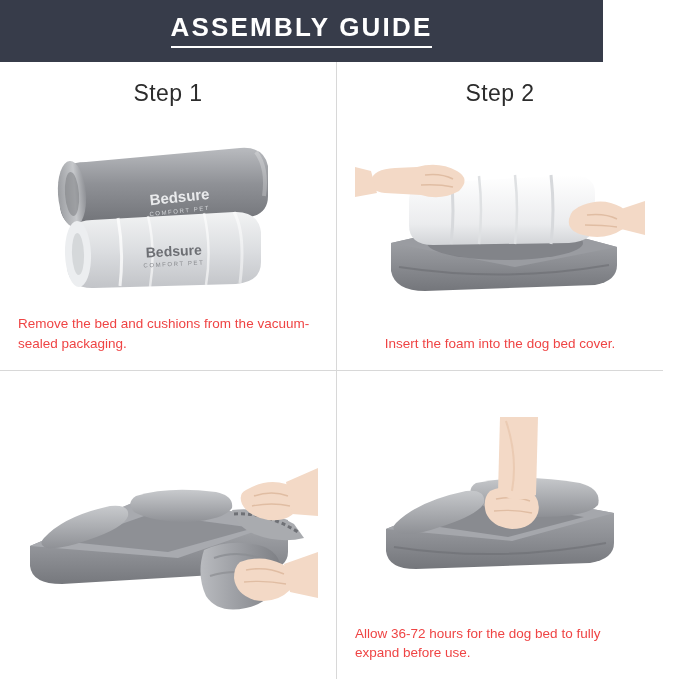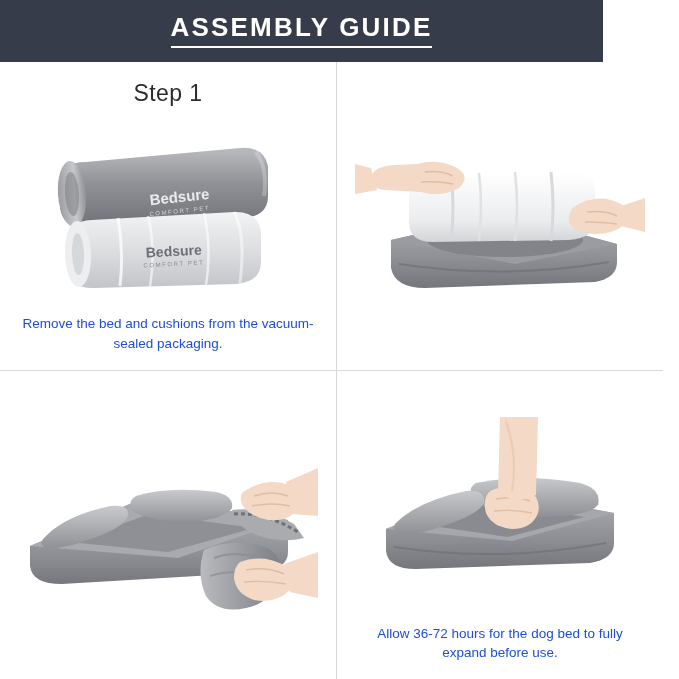--- a/index.html
+++ b/index.html
@@ -65,22 +65,22 @@
     width: 100%;
     display: flex;
     align-items: center;
     justify-content: center;
     min-height: 0;
   }
   .figure svg { display: block; }
   .caption {
     font-size: 13.5px;
     line-height: 1.45;
-    color: #1d4ed8;
-    text-align: center;
+    color: #ef4444;
+    text-align: left;
     max-width: 300px;
     padding-bottom: 6px;
   }
 </style>
 </head>
 <body>
 
 <div class="page">
 
   <div class="header">
@@ -130,20 +130,21 @@
             <path d="M206 90 Q218 112 212 161" stroke="#ffffff" stroke-width="3" fill="none" opacity=".5"></path>
             <text x="146" y="134" font-family="Liberation Sans, sans-serif" font-size="14" font-weight="bold" fill="#6d6f74" transform="rotate(-3 146 134)" text-anchor="middle">Bedsure</text>
             <text x="146" y="144" font-family="Liberation Sans, sans-serif" font-size="6" letter-spacing="1.6" fill="#8a8c90" transform="rotate(-3 146 144)" text-anchor="middle">COMFORT PET</text>
           </g>
         </svg>
       </div>
       <div class="caption">Remove the bed and cushions from the vacuum-sealed packaging.</div>
     </div>
 
     <div class="cell border-bottom">
+      <div class="step-title">Step 2</div>
       <div class="figure">
         <svg width="290" height="180" viewBox="0 0 290 180">
           <defs>
             <linearGradient id="g2bed" x1="0" y1="0" x2="0" y2="1">
               <stop offset="0%" stop-color="#b0b2b6"></stop>
               <stop offset="60%" stop-color="#8d8f94"></stop>
               <stop offset="100%" stop-color="#74767b"></stop>
             </linearGradient>
             <linearGradient id="g2foam" x1="0" y1="0" x2="0" y2="1">
               <stop offset="0%" stop-color="#ffffff"></stop>
@@ -171,20 +172,21 @@
           </g>
 
           <g>
             <path d="M228 74 Q248 66 266 76 Q280 86 268 98 Q250 110 228 104 Q212 100 214 88 Q216 78 228 74 Z" fill="#f3d9c6"></path>
             <path d="M232 84 Q250 82 262 88" stroke="#e0bda3" stroke-width="1.6" fill="none"></path>
             <path d="M230 94 Q248 94 262 96" stroke="#e0bda3" stroke-width="1.4" fill="none"></path>
             <path d="M266 78 L290 70 L290 104 L266 98 Z" fill="#f3d9c6"></path>
           </g>
         </svg>
       </div>
+      <div class="caption">Insert the foam into the dog bed cover.</div>
     </div>
 
     <div class="cell border-right">
       <div class="figure">
         <svg width="300" height="185" viewBox="0 0 300 185">
           <defs>
             <linearGradient id="g3a" x1="0" y1="0" x2="0" y2="1">
               <stop offset="0%" stop-color="#b4b6ba"></stop>
               <stop offset="55%" stop-color="#94969b"></stop>
               <stop offset="100%" stop-color="#76787d"></stop>

